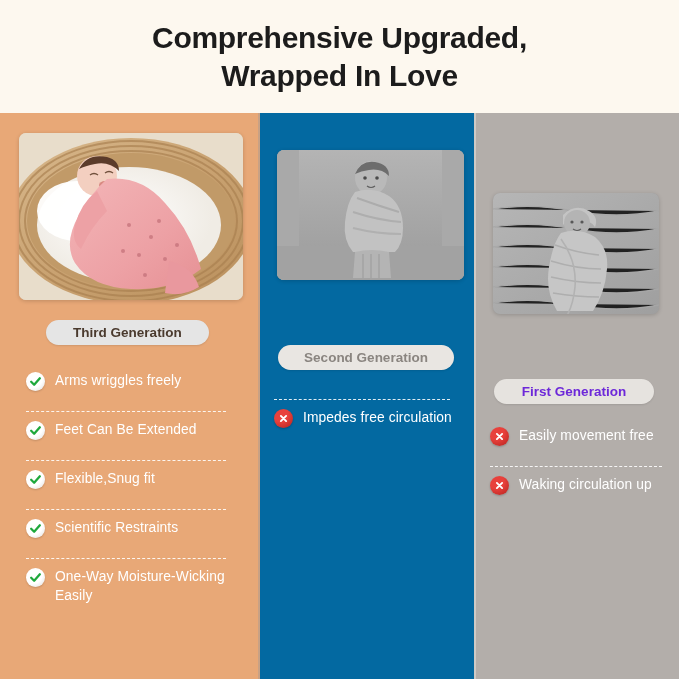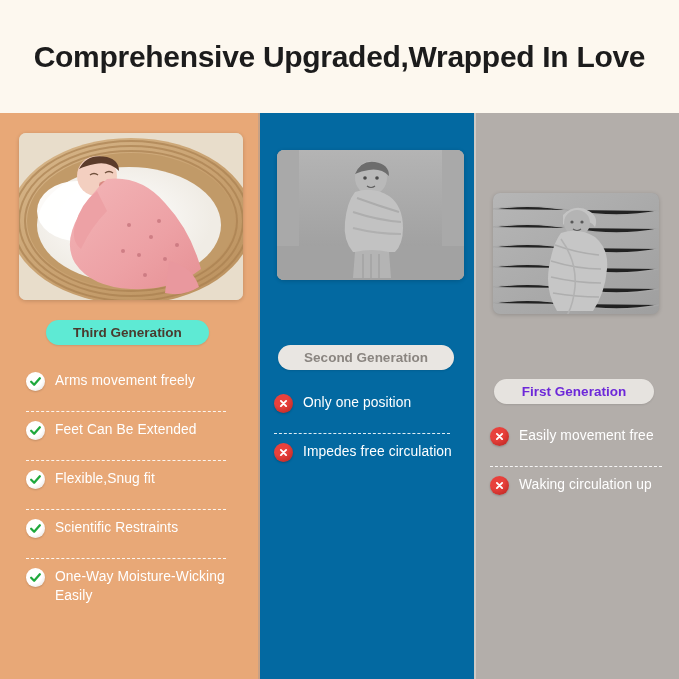--- a/index.html
+++ b/index.html
@@ -15,21 +15,21 @@
     background: #fdf9f0;
   }
 
   
   .header {
     position: absolute;
     left: 0; top: 0;
     width: 679px; height: 113px;
     background: #fdf8ef;
     display: flex;
-    flex-direction: row;
+    flex-direction: column;
     align-items: center;
     justify-content: center;
   }
   .header-line {
     font-size: 30px;
     font-weight: 700;
     color: #1c1c1c;
     letter-spacing: -0.3px;
     line-height: 1.24;
     text-align: center;
@@ -90,21 +90,21 @@
     justify-content: center;
     border-radius: 40px;
     font-size: 13.5px;
     font-weight: 600;
     white-space: nowrap;
     box-shadow: 0 1px 2px rgba(0,0,0,0.10);
   }
   .pill-third {
     left: 46px; top: 207px;
     width: 163px; height: 25px;
-    background: #5eead4;
+    background: #e5e5e5;
     color: #4a3a2e;
   }
   .pill-second {
     left: 18px; top: 232px;
     width: 176px; height: 25px;
     background: #e9e6e2;
     color: #8a8580;
   }
   .pill-first {
     left: 18px; top: 266px;
@@ -235,21 +235,21 @@
     <div class="pill pill-third">Third Generation</div>
 
     <div class="list list-third">
 
       <div class="item">
         <span class="badge badge-check">
           <svg viewBox="0 0 24 24" aria-hidden="true">
               <path d="M4 12.5 L9.5 18 L20 6" fill="none" stroke="#1ea83c" stroke-width="4.2" stroke-linecap="round" stroke-linejoin="round"></path>
             </svg>
         </span>
-        <span class="item-text">Arms movement freely</span>
+        <span class="item-text">Arms wriggles freely</span>
       </div>
       <div class="divider"></div>
 
       <div class="item">
         <span class="badge badge-check">
           <svg viewBox="0 0 24 24" aria-hidden="true">
               <path d="M4 12.5 L9.5 18 L20 6" fill="none" stroke="#1ea83c" stroke-width="4.2" stroke-linecap="round" stroke-linejoin="round"></path>
             </svg>
         </span>
         <span class="item-text">Feet Can Be Extended</span>
@@ -319,28 +319,20 @@
           <line x1="94" y1="104" x2="94" y2="128"></line>
           <line x1="102" y1="104" x2="102" y2="128"></line>
         </g>
       </svg>
     </div>
 
     <div class="pill pill-second">Second Generation</div>
 
     <div class="list list-second">
 
-      <div class="item">
-        <span class="badge badge-x">
-          <svg viewBox="0 0 24 24" aria-hidden="true">
-              <path d="M5 5 L19 19 M19 5 L5 19" stroke="#ffffff" stroke-width="5" stroke-linecap="round"></path>
-            </svg>
-        </span>
-        <span class="item-text">Only one position</span>
-      </div>
       <div class="divider"></div>
 
       <div class="item">
         <span class="badge badge-x">
           <svg viewBox="0 0 24 24" aria-hidden="true">
               <path d="M5 5 L19 19 M19 5 L5 19" stroke="#ffffff" stroke-width="5" stroke-linecap="round"></path>
             </svg>
         </span>
         <span class="item-text">Impedes free circulation</span>
       </div>

